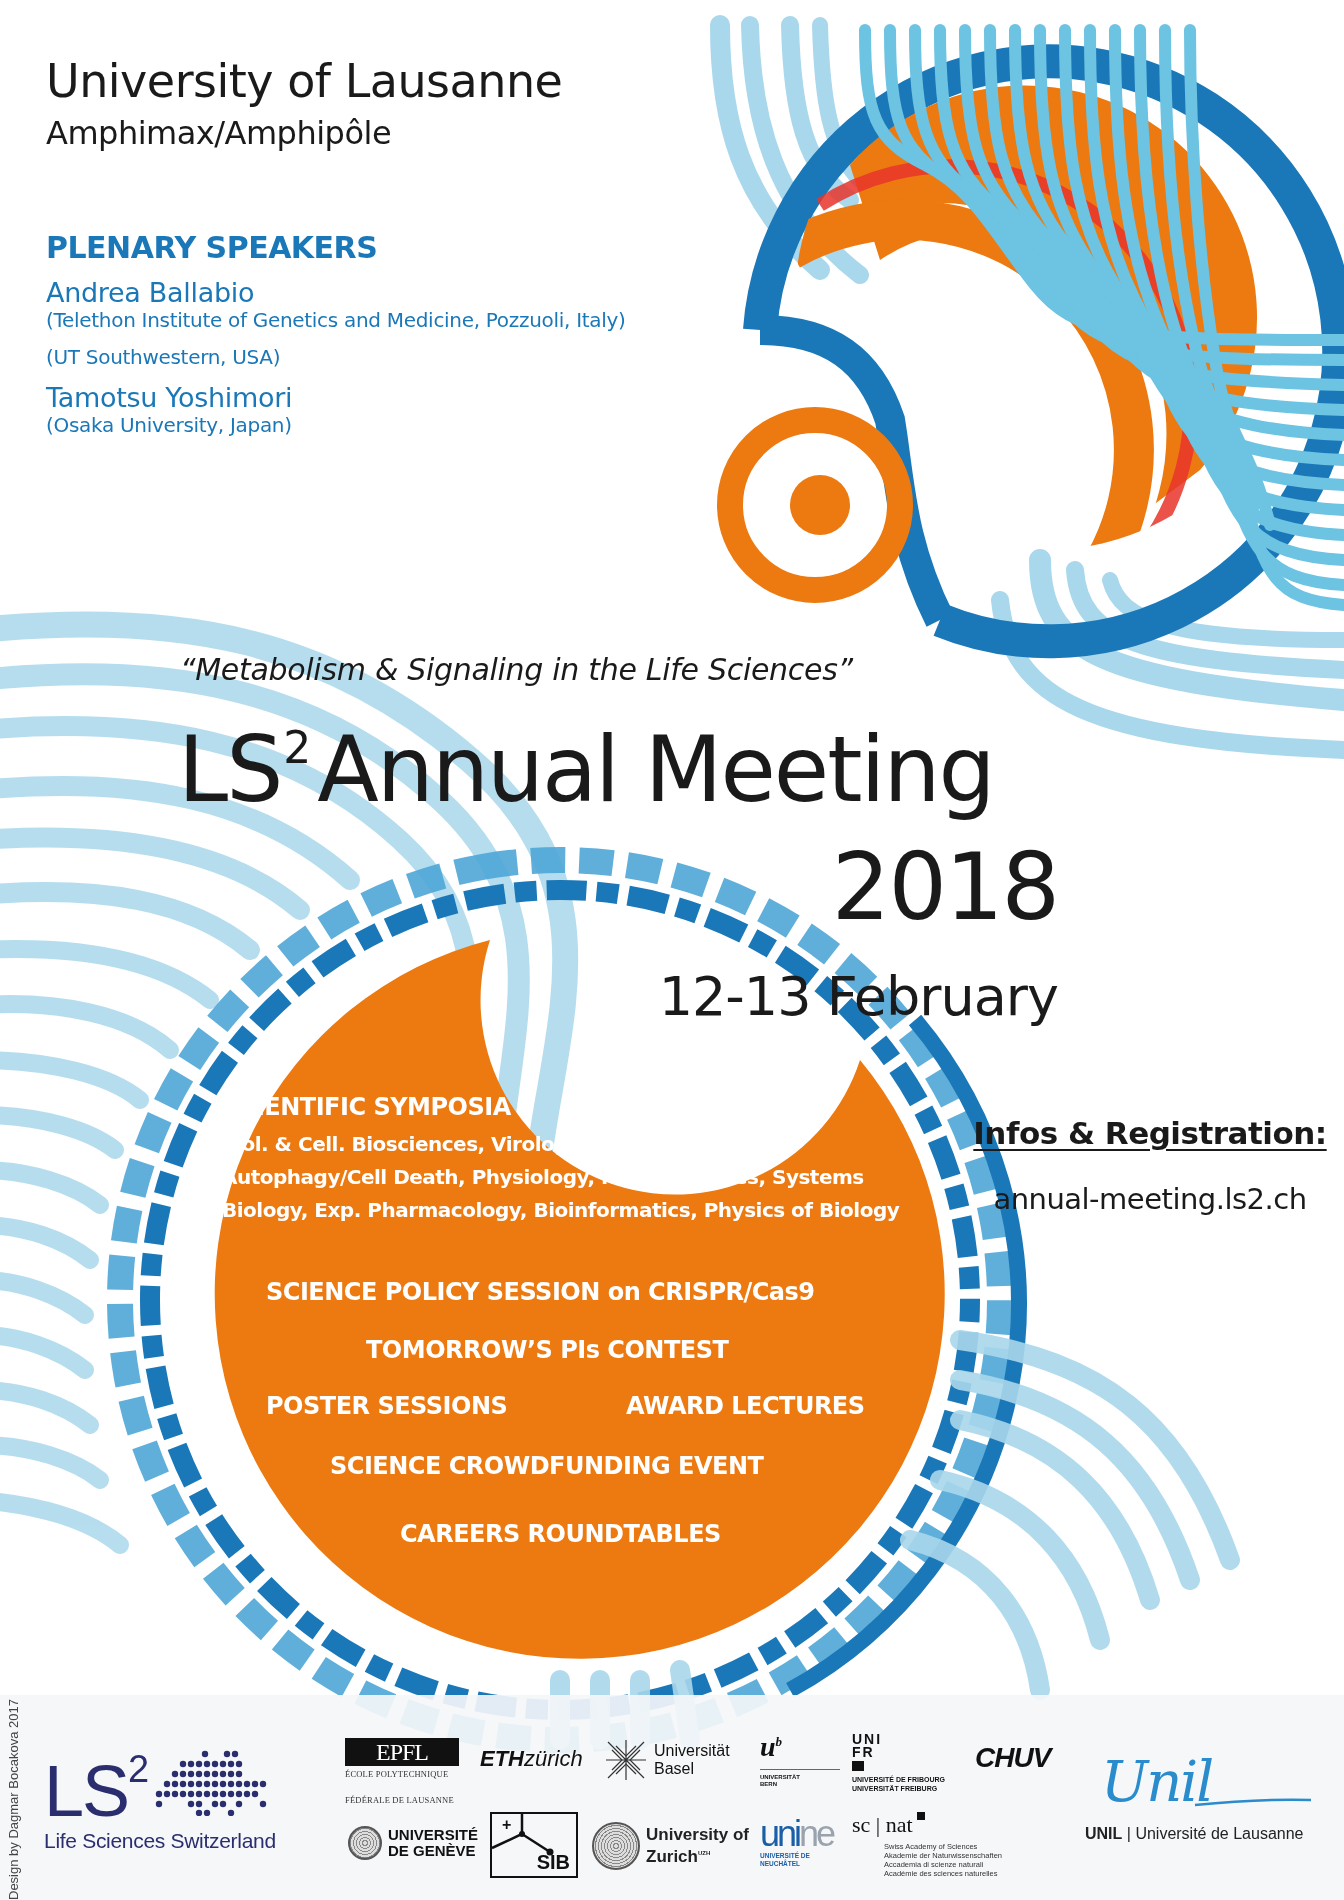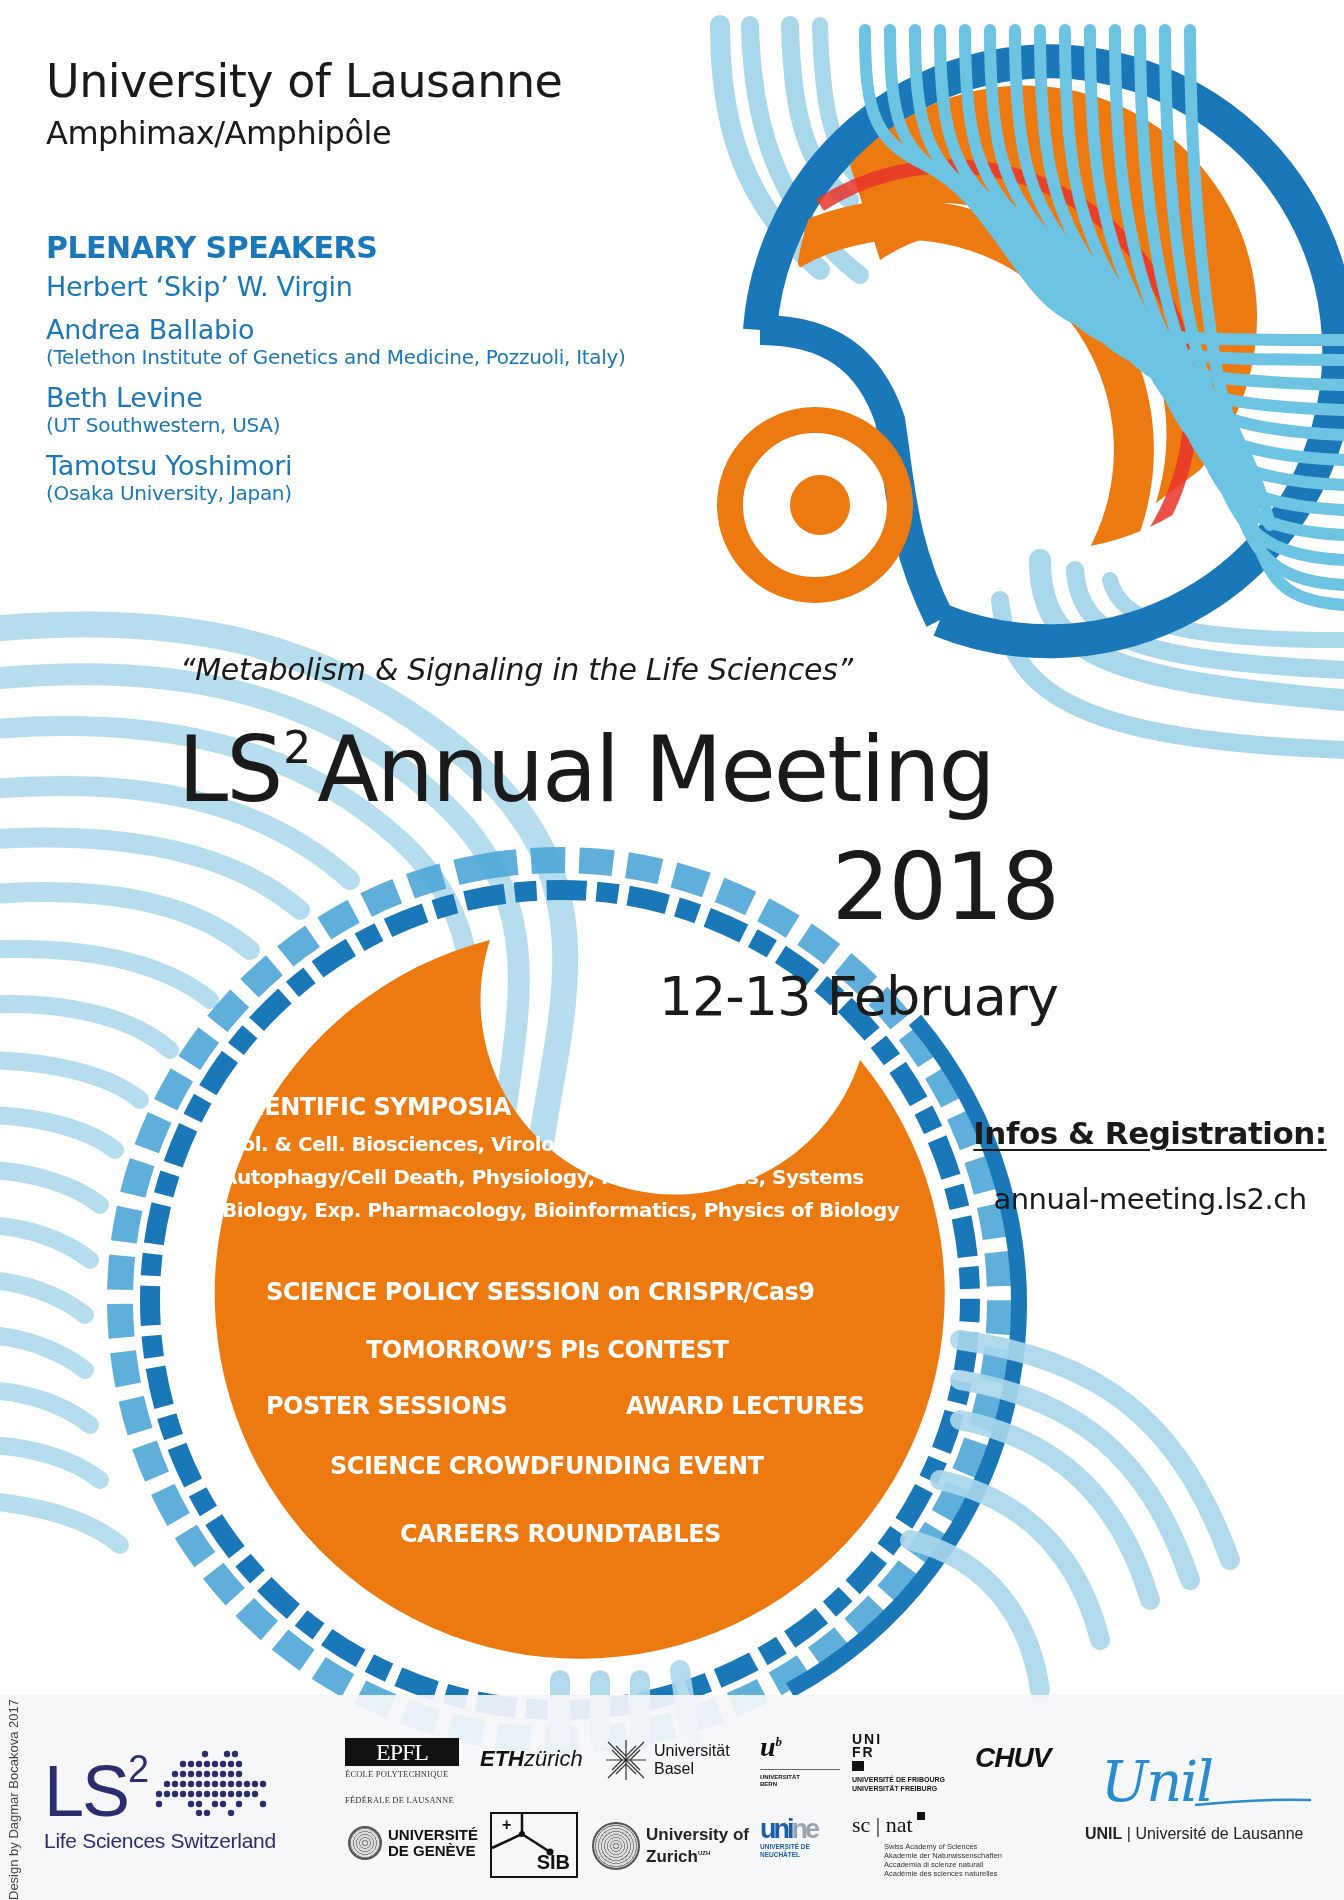--- a/index.html
+++ b/index.html
@@ -37,21 +37,21 @@
   .eth b { font-style: italic; font-weight: 900; }
   .eth i { font-weight: normal; }
   .basel-text { font-size: 16px; line-height: 18px; }
   .tiny { font-size: 6px; font-weight: bold; line-height: 7px; }
   .unifr { font-weight: 900; font-size: 14px; line-height: 13px; letter-spacing: 2px; }
   .unifr-sub { font-weight: bold; font-size: 7px; line-height: 9px; }
   .chuv { font-weight: 900; font-size: 28px; letter-spacing: -1px; font-style: italic; }
   .geneve { font-weight: bold; font-size: 15px; line-height: 16px; }
   .sib { border: 2px solid #111; width: 84px; height: 62px; font-weight: bold; font-size: 20px; }
   .uzh { font-size: 17px; line-height: 18px; font-weight: bold; color: #222; }
-  .unine { font-weight: 700; font-size: 27px; letter-spacing: -3px; color: #1b5ea8; line-height: 1; }
+  .unine { font-weight: 400; font-size: 36px; letter-spacing: -3px; color: #1b5ea8; line-height: 1; }
   .unine span { color: #9aa3ad; }
   .unine-sub { font-size: 6.5px; font-weight: bold; color: #1b5ea8; line-height: 8px; }
   .scnat { font-family: "Liberation Serif", serif; font-size: 22px; }
   .scnat-sub { font-family: "Liberation Sans", sans-serif; font-size: 7.5px; line-height: 9px; color: #333; }
   .unil-script { font-family: "DejaVu Serif", serif; font-style: italic; font-size: 56px; color: #2a8ccc; letter-spacing: -2px; }
   .unil-sub { font-size: 16px; color: #222; }
   .unil-sub b { font-weight: bold; }
   .round-icon { border-radius: 50%; border: 2px solid #555; background: repeating-radial-gradient(circle, #ddd 0 2px, #888 2px 3px); }
 </style>
 </head>
@@ -151,28 +151,26 @@
     <path d="M 680 1670 L 690 1740"></path>
   </g>
 </svg>
 
 <div class="abs venue-title">University of Lausanne</div>
 <div class="abs venue-sub">Amphimax/Amphipôle</div>
 
 <div class="abs speakers">
   <div class="speakers-heading">PLENARY SPEAKERS</div>
   <div class="speaker">
-    <div class="speaker-name">Herbert ‘Skip’ W. Virgin</div>
   </div>
   <div class="speaker">
     <div class="speaker-name">Andrea Ballabio</div>
     <div class="speaker-aff">(Telethon Institute of Genetics and Medicine, Pozzuoli, Italy)</div>
   </div>
   <div class="speaker">
-    <div class="speaker-name">Beth Levine</div>
     <div class="speaker-aff">(UT Southwestern, USA)</div>
   </div>
   <div class="speaker">
     <div class="speaker-name">Tamotsu Yoshimori</div>
     <div class="speaker-aff">(Osaka University, Japan)</div>
   </div>
 </div>
 
 <div class="abs tagline">“Metabolism &amp; Signaling in the Life Sciences”</div>
 <div class="abs title-main"><span>LS</span><sup>2</sup><span>Annual Meeting</span></div>

